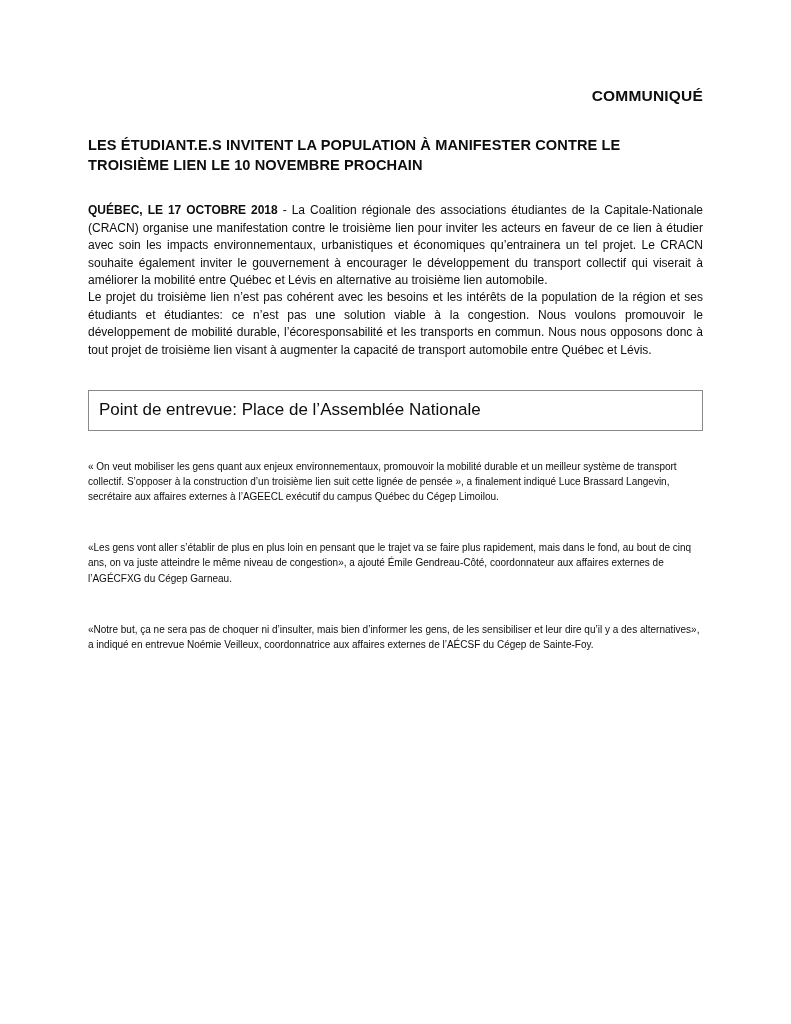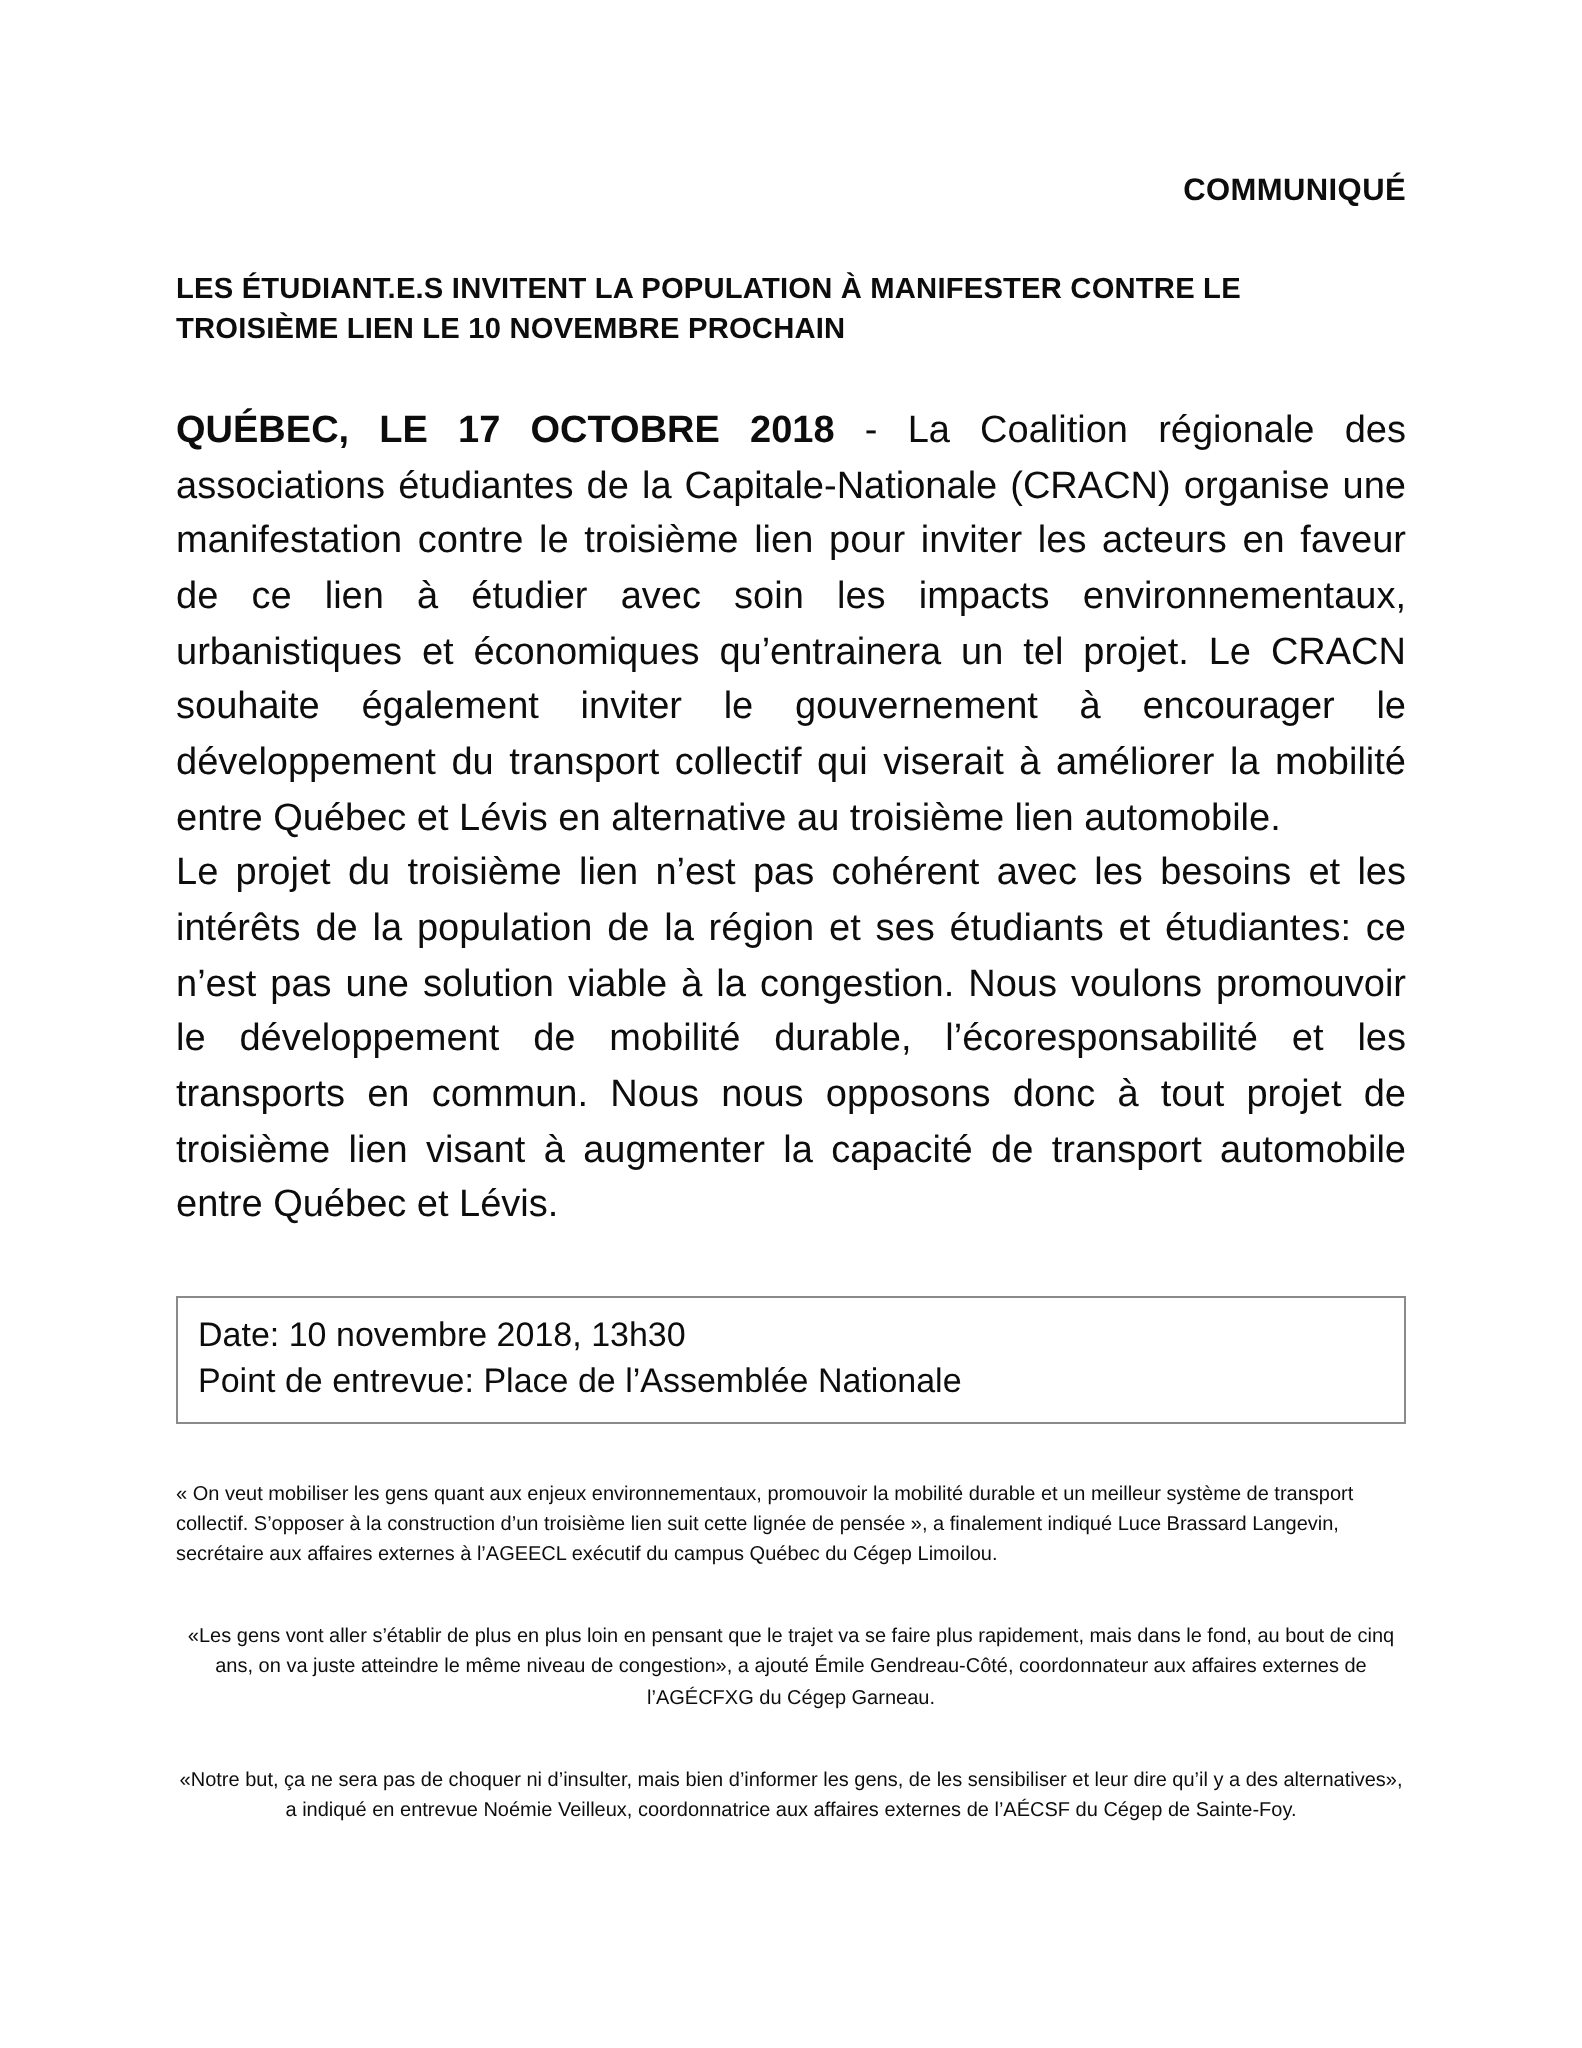--- a/index.html
+++ b/index.html
@@ -51,21 +51,21 @@
     margin-top: 28px;
     text-align: left;
     font-size: 14.6px;
     font-weight: bold;
     line-height: 1.42;
     letter-spacing: 0.1px;
   }
 
   
   .para {
-    font-size: 19px;
+    font-size: 12px;
     line-height: 1.455;
     text-align: justify;
     margin: 0;
   }
   .para.first { margin-top: 26px; }
   .para.second { }
   .para .lead { font-weight: bold; }
 
   
   .infobox {
@@ -81,21 +81,21 @@
   }
 
   
   .quotes { margin-top: 28px; }
   .quote {
     font-size: 10px;
     line-height: 1.52;
     text-align: left;
     margin: 0;
   }
-  .quote + .quote { margin-top: 26px; text-align: center; }
+  .quote + .quote { margin-top: 36px; }
 </style>
 </head>
 <body>
 
 <div class="page">
   <div class="content">
 
     <div class="header">
       <div class="header-title">COMMUNIQUÉ</div>
     </div>
@@ -105,21 +105,20 @@
       <span>LIEN LE 10 NOVEMBRE PROCHAIN</span>
     </h1>
 
     <p class="para first">
       <span class="lead">QUÉBEC, LE 17 OCTOBRE 2018</span><span> - La Coalition régionale des associations étudiantes de la Capitale-Nationale (CRACN) organise une manifestation contre le troisième lien pour inviter les acteurs en faveur de ce lien à étudier avec soin les impacts environnementaux, urbanistiques et économiques qu’entrainera un tel projet. Le CRACN souhaite  également inviter le gouvernement à encourager le développement du transport collectif qui viserait à améliorer la mobilité entre Québec et Lévis en alternative au troisième lien automobile.</span>
     </p>
 
     <p class="para second">Le projet du troisième lien n’est pas cohérent avec les besoins et les intérêts de la population de la région et ses étudiants et étudiantes: ce n’est pas une solution viable à la congestion. Nous voulons promouvoir le développement de mobilité durable, l’écoresponsabilité et les transports en commun.   Nous nous opposons donc à tout projet de troisième lien visant à augmenter la capacité de transport automobile entre Québec et Lévis.</p>
 
     <div class="infobox">
-      <div class="infobox-line">Date: 10 novembre 2018, 13h30</div>
       <div class="infobox-line">Point de entrevue: Place de l’Assemblée Nationale</div>
     </div>
 
     <div class="quotes">
       <p class="quote">« On veut mobiliser les gens quant aux enjeux environnementaux, promouvoir la mobilité durable et un meilleur système de transport collectif. S’opposer à la construction d’un troisième lien suit cette lignée de pensée », a finalement indiqué Luce Brassard Langevin, secrétaire aux affaires externes à l’AGEECL exécutif du campus Québec du Cégep Limoilou.</p>
       <p class="quote">«Les gens vont aller s’établir de plus en plus loin en pensant que le trajet va se faire plus rapidement, mais dans le fond, au bout de cinq ans, on va juste atteindre le même niveau de congestion», a ajouté Émile Gendreau-Côté, coordonnateur aux affaires externes de l’AGÉCFXG du Cégep Garneau.</p>
       <p class="quote">«Notre but, ça ne sera pas de choquer ni d’insulter, mais bien d’informer les gens, de les sensibiliser et leur dire qu’il y a des alternatives», a indiqué en entrevue Noémie Veilleux, coordonnatrice aux affaires externes de l’AÉCSF du Cégep de Sainte-Foy.</p>
     </div>
 
   </div>

